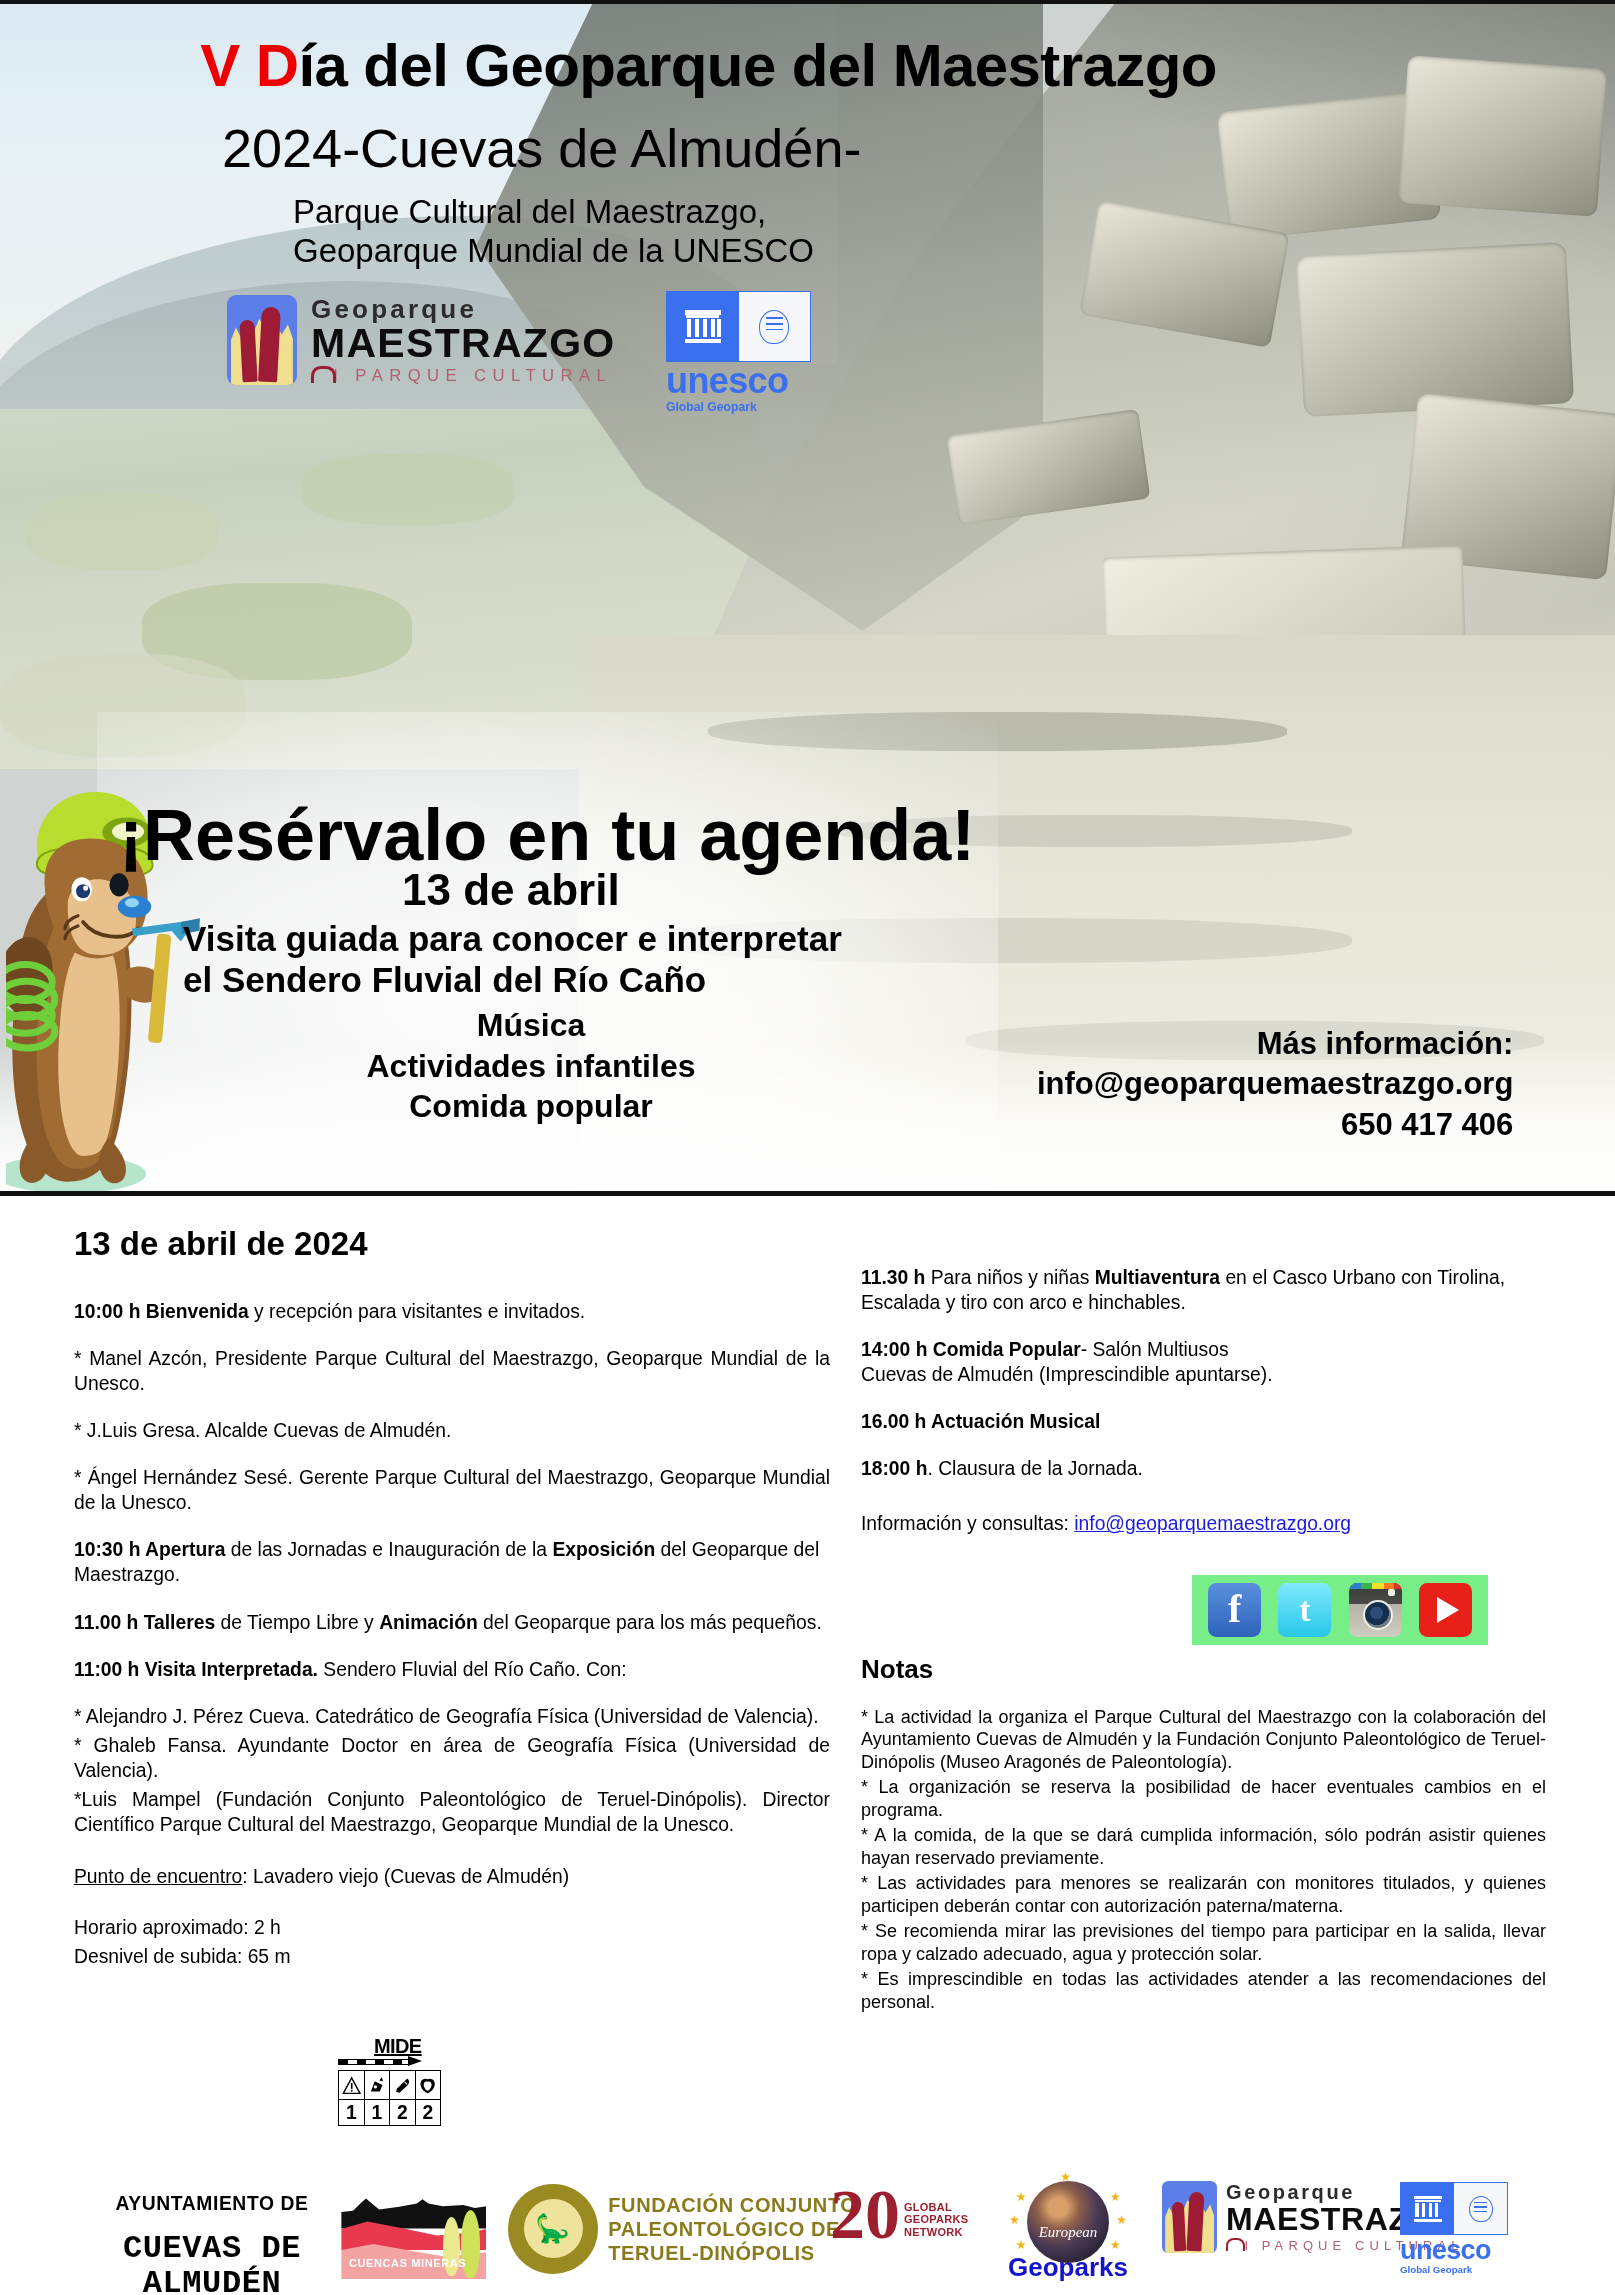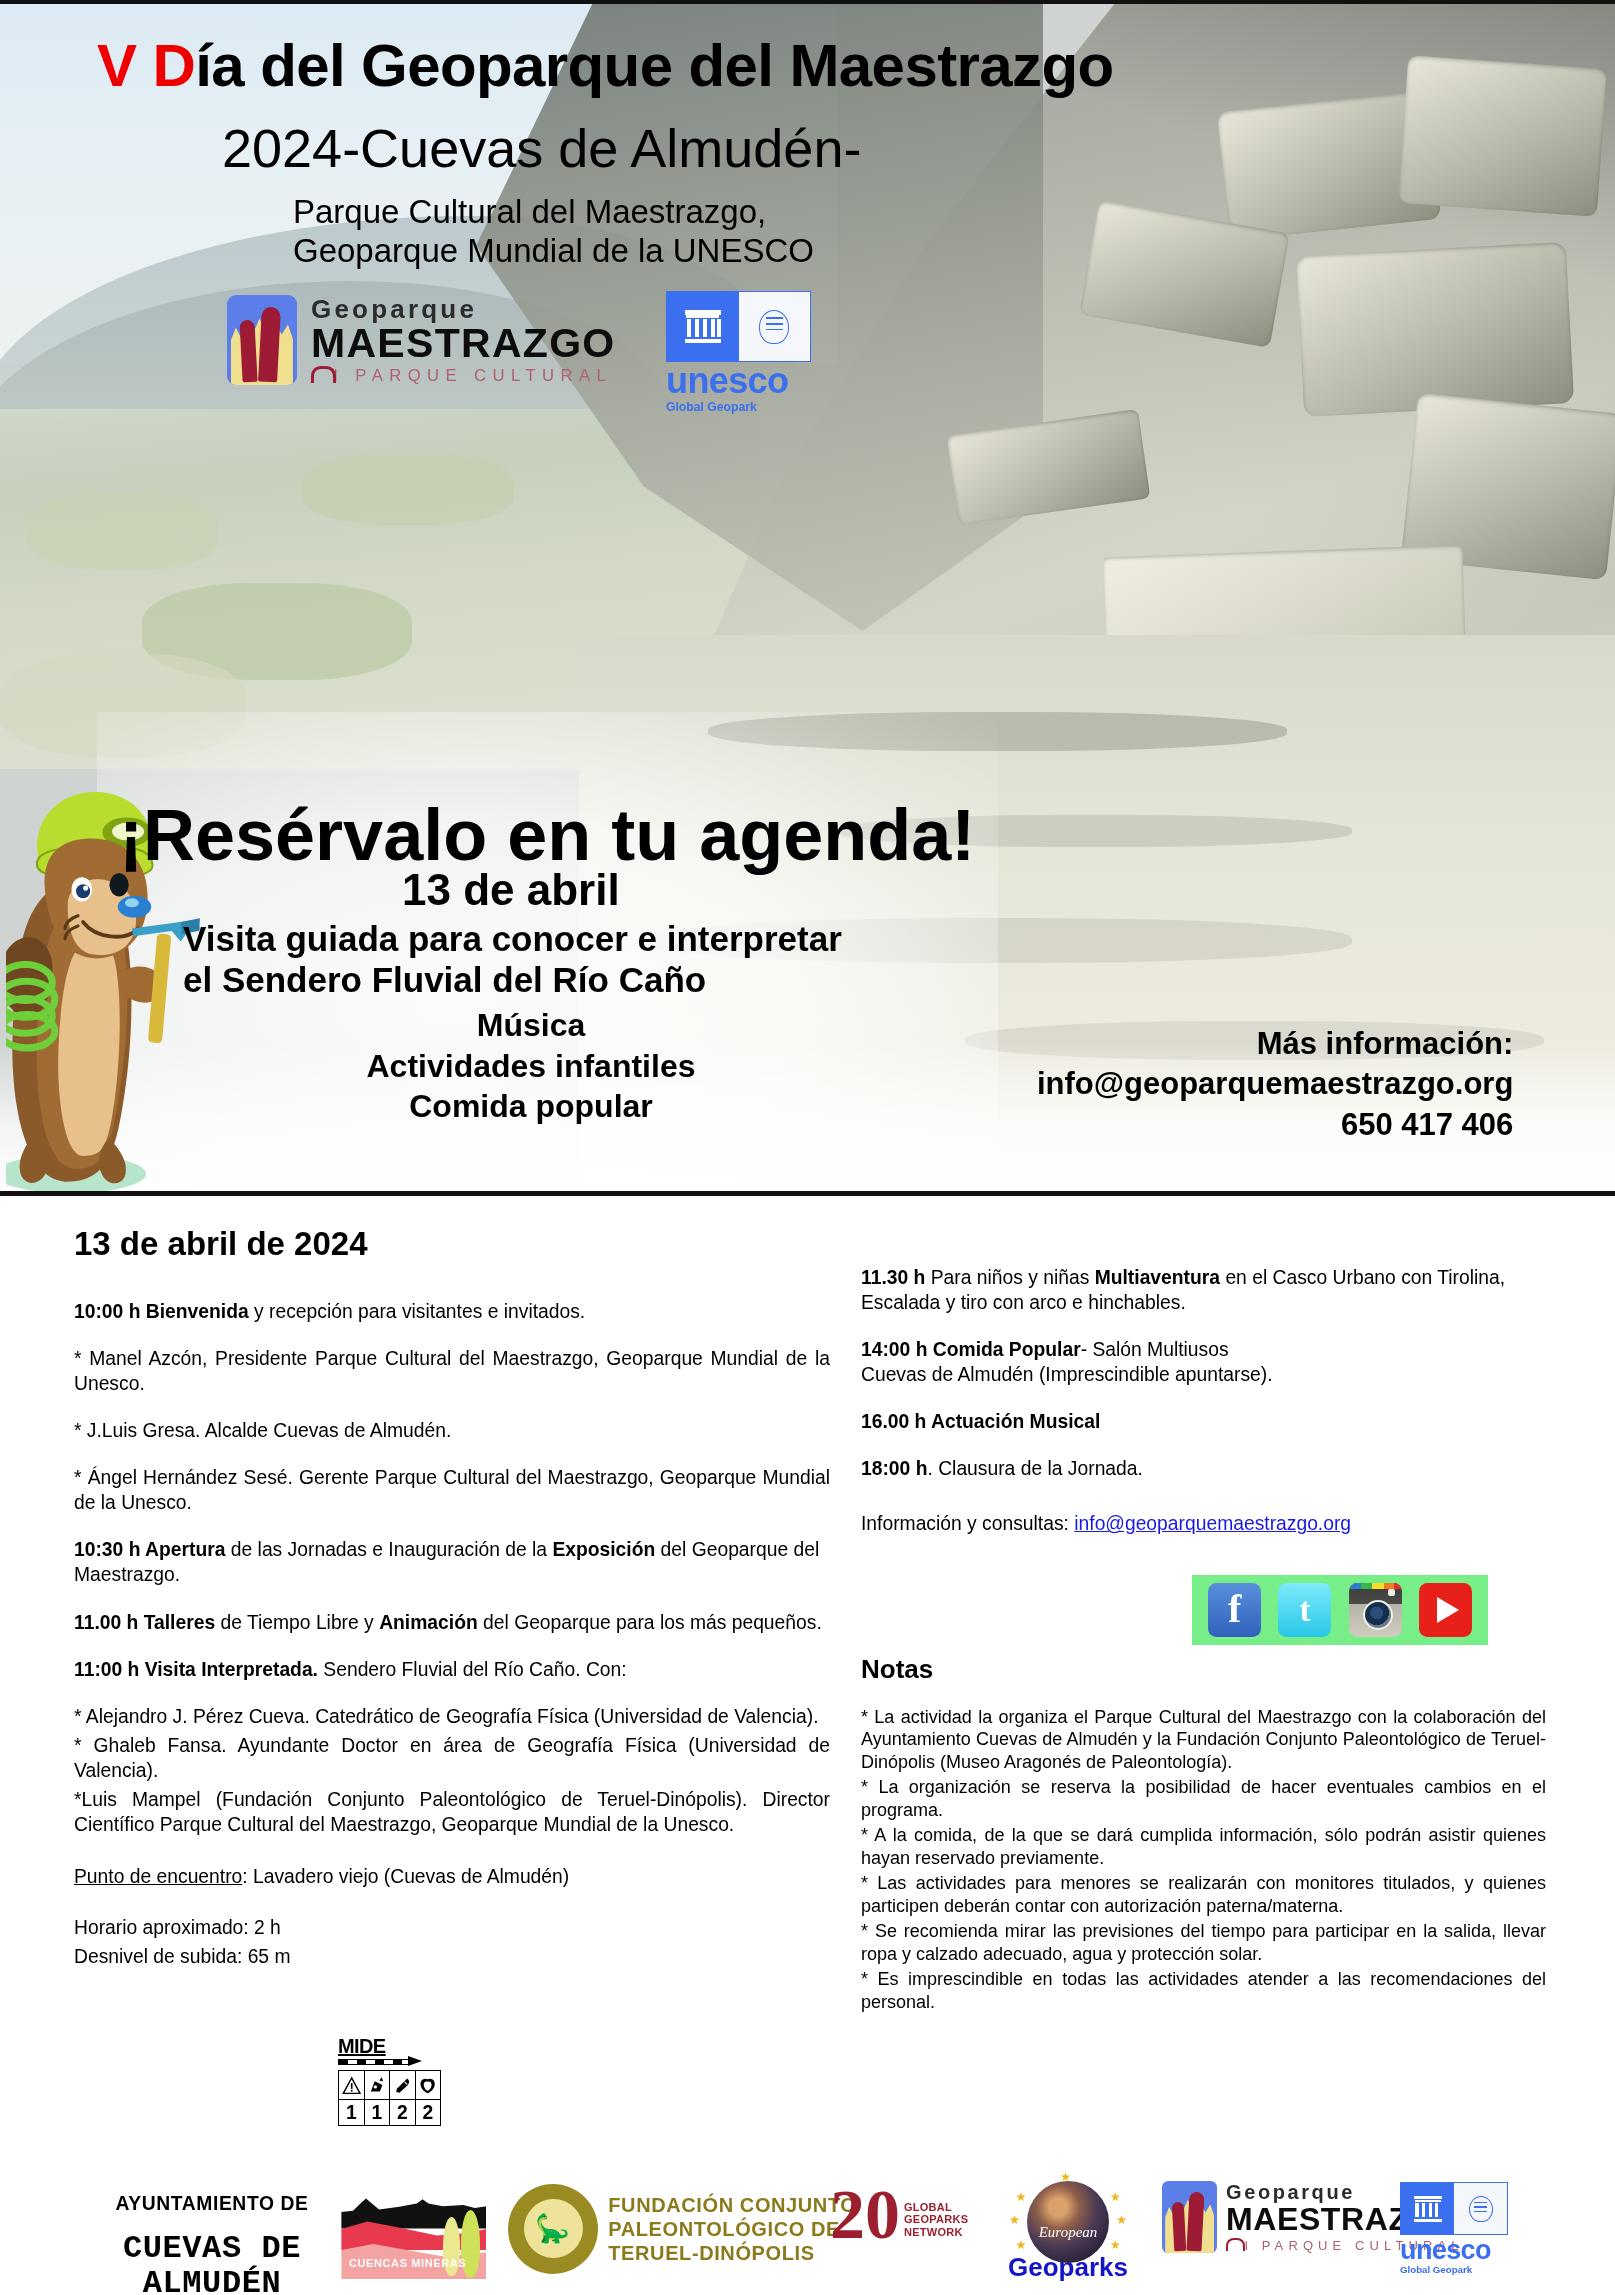--- a/index.html
+++ b/index.html
@@ -36,21 +36,21 @@
   .scree{position:absolute;left:579px;top:631px;width:1036px;height:566px;
      background:linear-gradient(180deg,#d8d9cb 0%,#e4e4d7 35%,#eceade 65%,#f3f1e7 100%);}
   .speckle{position:absolute;border-radius:45%;background:rgba(120,122,110,.35);}
   .whitefog{position:absolute;left:97px;top:708px;width:901px;height:489px;
      background:radial-gradient(ellipse at 40% 60%,rgba(255,255,255,.92) 0%,rgba(255,255,255,.72) 45%,rgba(255,255,255,.25) 75%,rgba(255,255,255,0) 100%);}
   .lowfog{position:absolute;left:0;bottom:0;width:1615px;height:148px;
      background:linear-gradient(180deg,rgba(255,255,255,0) 0%,rgba(255,255,255,.75) 55%,rgba(255,255,255,.97) 100%);}
 
   
   .h-title{position:absolute;left:97px;top:31px;width:1223px;
-    font-size:60px;font-weight:bold;letter-spacing:-0.6px;line-height:1.02;white-space:nowrap;}
+    font-size:60px;font-weight:bold;letter-spacing:-0.6px;line-height:1.02;white-space:nowrap;text-align:center;}
   .h-title .red{color:#ee0000;}
   .h-sub{position:absolute;left:222px;top:116px;font-size:54px;line-height:1.05;white-space:nowrap;}
   .h-sub2{position:absolute;left:293px;top:189px;font-size:33px;line-height:1.18;white-space:nowrap;}
 
   
   .logoblock{position:absolute;left:227px;top:291px;display:flex;align-items:center;gap:14px;}
   .gp-mark{width:70px;height:90px;background:#5b7ee8;border-radius:9px;position:relative;overflow:hidden;flex:none;}
   .gp-mark .sand{position:absolute;left:3.9px;bottom:0;width:62px;height:72px;background:#efdf8e;
      clip-path:polygon(0% 38%,8% 20%,16% 34%,26% 12%,36% 28%,46% 8%,58% 26%,70% 10%,82% 30%,92% 16%,100% 36%,100% 100%,0 100%);}
   .gp-mark .pin{position:absolute;background:#9d1b35;}
@@ -89,21 +89,21 @@
   .blk.nj{text-align:left;}
   .blk b{font-weight:bold;}
   .tight{margin-bottom:3.9px;}
   .u{text-decoration:underline;}
   .link{color:#1a1ae0;text-decoration:underline;}
   .notas-h{font-size:26px;font-weight:bold;margin:30px 0 19.3px 0;}
   .note{font-size:18px;line-height:1.26;text-align:justify;margin:0 0 2.6px 0;}
 
   
   .mide-wrap{position:absolute;left:338px;top:2037px;width:113px;}
-  .mide-top{display:flex;align-items:flex-end;gap:0;}
+  .mide-top{display:flex;align-items:flex-end;gap:0;margin-left:36px;}
   .mide-word{font-size:20px;font-weight:bold;letter-spacing:-0.6px;line-height:.9;text-decoration:underline;text-underline-offset:1.3px;}
   .mide-arrow{width:90px;height:11px;position:relative;margin-top:1.9px;}
   .mide-arrow .bar{position:absolute;left:0;top:2.6px;width:72px;height:5.8px;border:1.3px solid #000;box-sizing:border-box;
       background:repeating-linear-gradient(90deg,#000 0 9px,#fff 9px 18px);}
   .mide-arrow .tip{position:absolute;left:70px;top:-1.3px;width:0;height:0;border-left:14px solid #000;border-top:5.8px solid transparent;border-bottom:5.8px solid transparent;}
   .mide-grid{margin-top:2.6px;border:1.3px solid #000;width:103px;box-sizing:border-box;}
   .mide-row{display:flex;}
   .mide-cell{flex:1;height:28px;border-right:1.3px solid #000;display:flex;align-items:center;justify-content:center;box-sizing:border-box;}
   .mide-cell:last-child{border-right:none;}
   .mide-row.nums .mide-cell{border-top:1.3px solid #000;font-size:19.3px;font-weight:bold;height:26px;}

